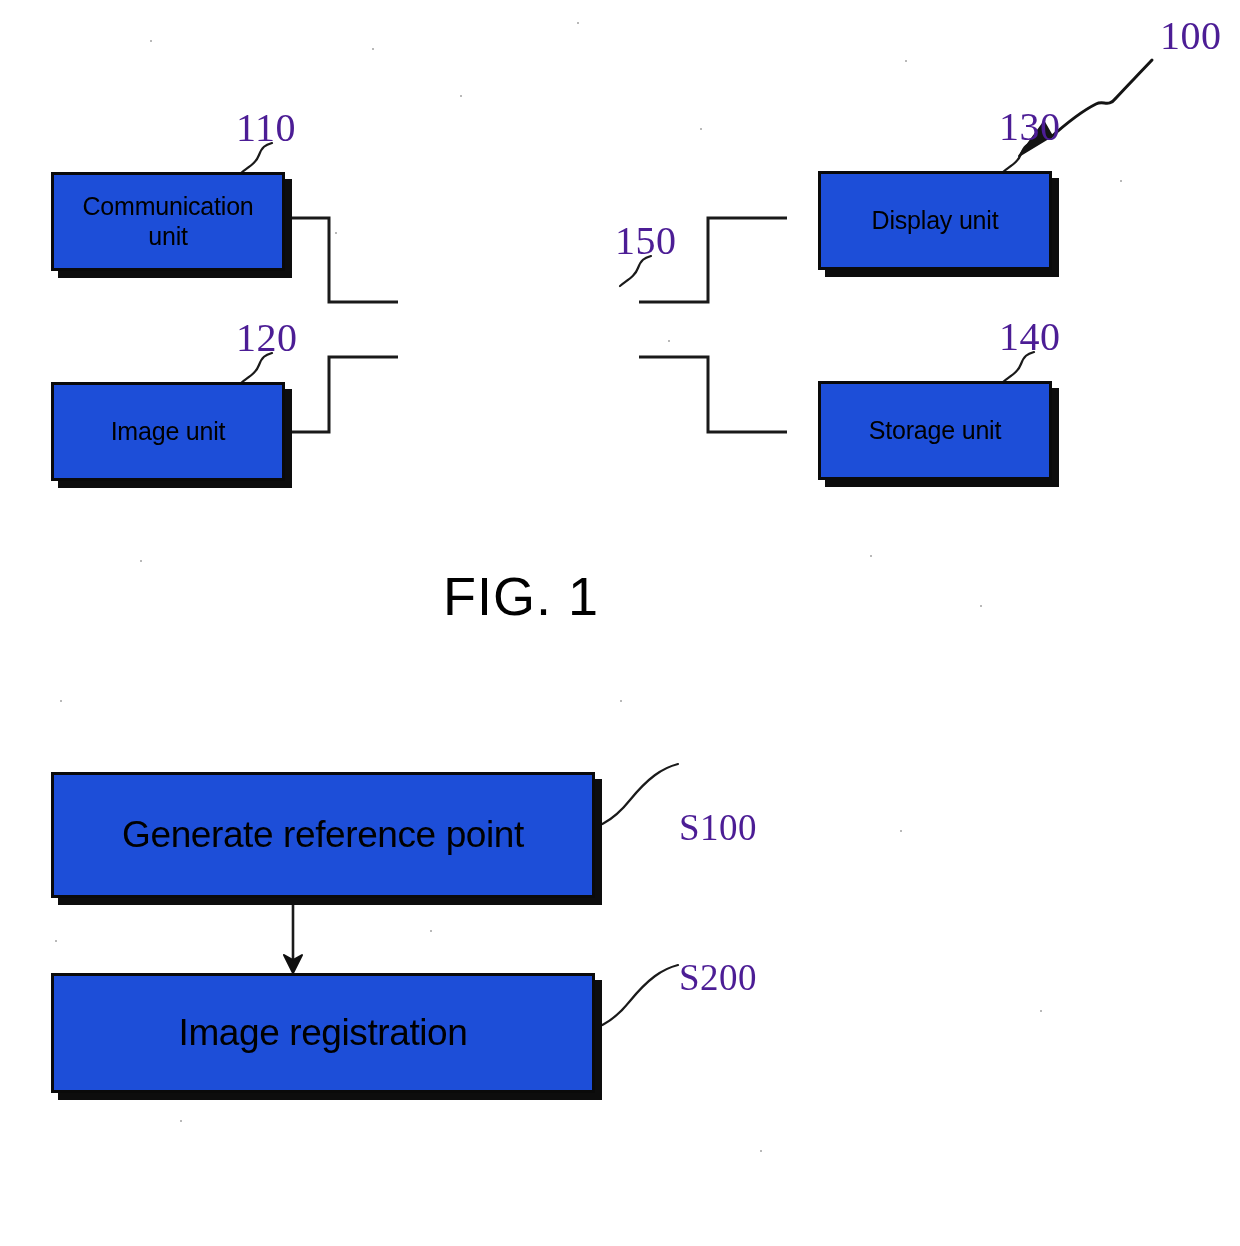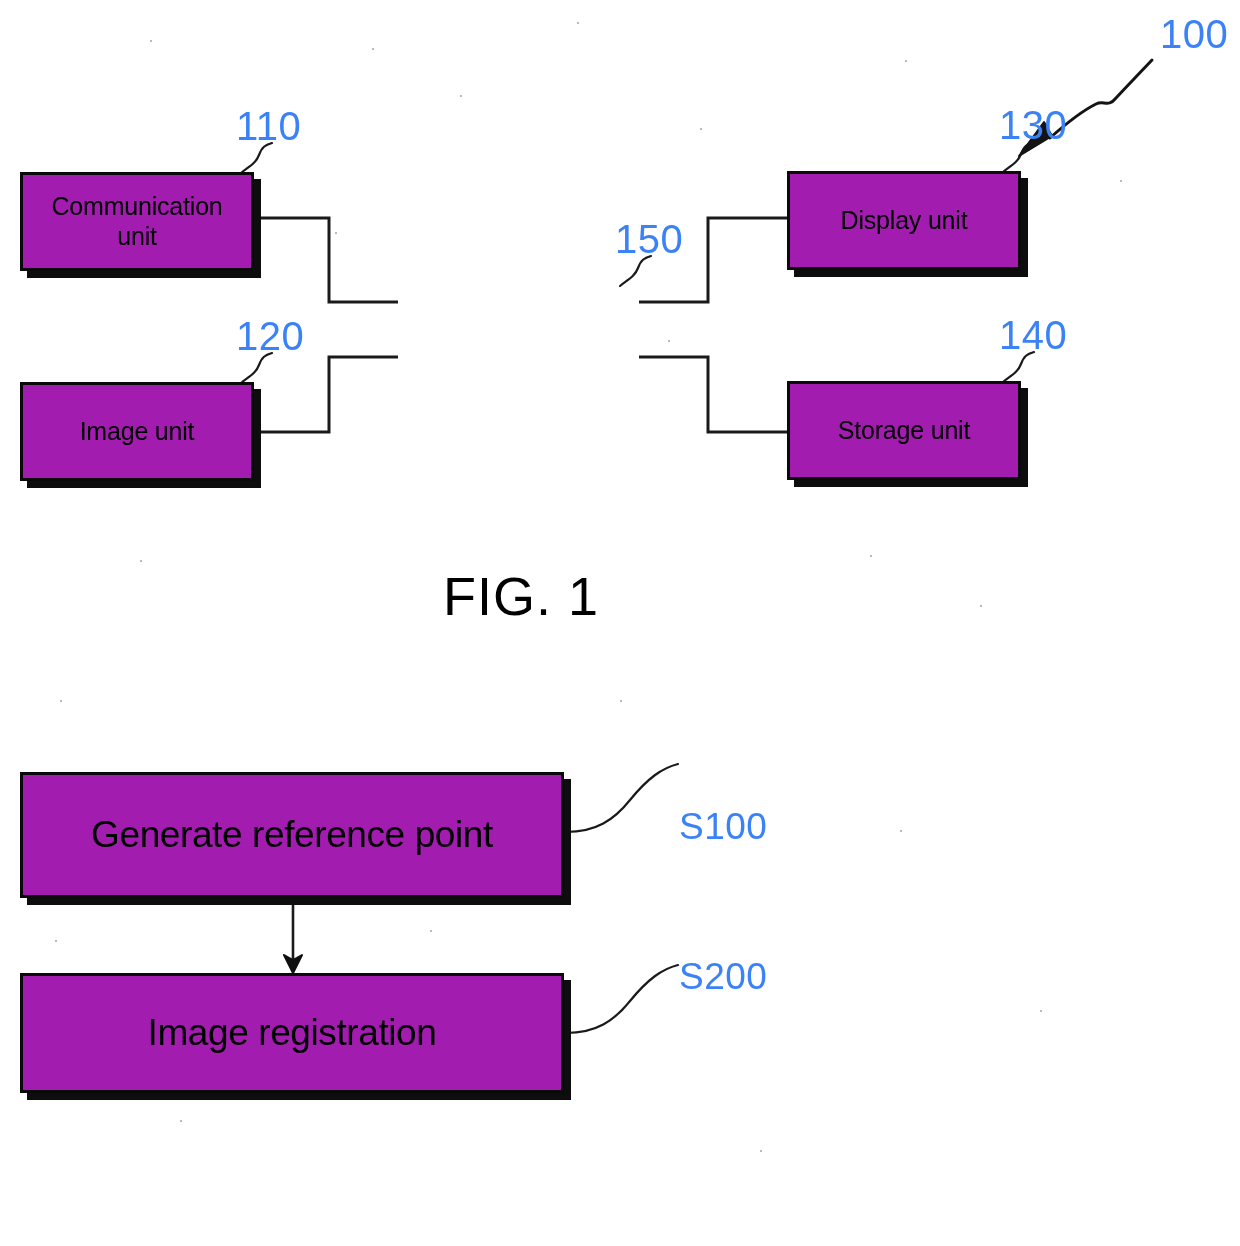--- a/index.html
+++ b/index.html
@@ -25,28 +25,29 @@
     top: 0;
     width: 1240px;
     height: 1246px;
     display: block;
   }
 
   
   .pbox {
     position: absolute;
     box-sizing: border-box;
-    background: #a21caf;
+    background: #1d4ed8;
     border: 3px solid #0a0a0a;
     box-shadow: 7px 7px 0 0 #0d0d0d;
     display: flex;
     align-items: center;
     justify-content: center;
     text-align: center;
     line-height: 1.18;
+    margin-left: 31px;
   }
   .pbox .boxlabel {
     display: block;
     width: 100%;
     padding: 0 6px;
     box-sizing: border-box;
   }
 
   
   .unit-box .boxlabel {
@@ -55,24 +56,24 @@
   }
   
   .step-box .boxlabel {
     font-size: 37px;
     letter-spacing: -0.4px;
   }
 
   
   .refnum {
     position: absolute;
-    font-family: Liberation Sans, sans-serif;
+    font-family: Liberation Serif, serif;
     font-size: 40px;
     font-weight: 400;
-    color: #3b82f6;
+    color: #4c1d95;
     white-space: nowrap;
     letter-spacing: 0.5px;
   }
   .refnum.sref {
     font-size: 37px;
   }
 
   
   .figcaption {
     position: absolute;

